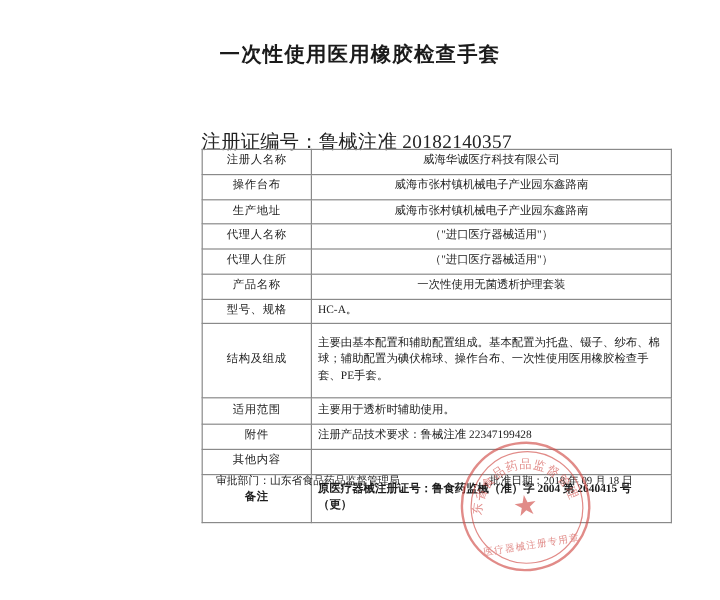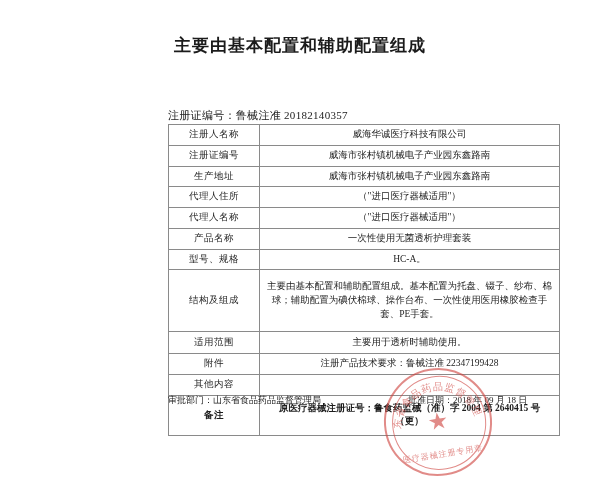--- a/index.html
+++ b/index.html
@@ -29,21 +29,21 @@
     font-weight: bold;
     color: #1b1b1b;
     margin-top: 34px;
     margin-bottom: 0;
     font-family: "DejaVu Serif", serif;
   }
   .cert-no {
     position: absolute;
     left: 168px;
     top: 74px;
-    font-size: 11px;
+    font-size: 16px;
     color: #222;
     letter-spacing: 0.3px;
   }
   table.main {
     position: absolute;
     left: 168px;
     top: 90px;
     width: 392px;
     border-collapse: collapse;
     table-layout: fixed;
@@ -55,21 +55,21 @@
     padding: 3px 5px;
     color: #1d1d1d;
     vertical-align: middle;
   }
   td.label {
     width: 80px;
     text-align: center;
     letter-spacing: 0.5px;
   }
   td.value {
-    text-align: center;
+    text-align: left;
     padding-left: 8px;
   }
   td.value.center {
     text-align: center;
   }
   .row-h {
     height: 19px;
   }
   .row-struct {
     height: 62px;
@@ -89,21 +89,21 @@
   .footer {
     position: absolute;
     left: 168px;
     top: 360px;
     width: 392px;
     font-size: 9px;
     color: #222;
   }
   .footer .left-col {
     position: absolute;
-    left: 0;
+    left: 12px;
     top: 0;
     width: 190px;
   }
   .footer .right-col {
     position: absolute;
     left: 198px;
     top: 0;
     width: 194px;
     margin-left: 42px;
   }
@@ -166,46 +166,46 @@
     font-size: 8px;
     color: #cf4540;
     letter-spacing: 1px;
   }
 </style>
 </head>
 <body>
 
 <div class="page">
 
-  <div class="doc-title">主要由基本配置和辅助配置组成</div>
+  <div class="doc-title">一次性使用医用橡胶检查手套</div>
 
   <div class="cert-no">
     <span>注册证编号：</span><span>鲁械注准 20182140357</span>
   </div>
 
   <table class="main">
     <tbody>
       <tr class="row-h">
         <td class="label">注册人名称</td>
         <td class="value center">威海华诚医疗科技有限公司</td>
       </tr>
       <tr class="row-h">
-        <td class="label">注册证编号</td>
+        <td class="label">操作台布</td>
         <td class="value center">威海市张村镇机械电子产业园东鑫路南</td>
       </tr>
       <tr class="row-h">
         <td class="label">生产地址</td>
         <td class="value center">威海市张村镇机械电子产业园东鑫路南</td>
       </tr>
       <tr class="row-h">
+        <td class="label">代理人名称</td>
+        <td class="value center">（"进口医疗器械适用"）</td>
+      </tr>
+      <tr class="row-h">
         <td class="label">代理人住所</td>
-        <td class="value center">（"进口医疗器械适用"）</td>
-      </tr>
-      <tr class="row-h">
-        <td class="label">代理人名称</td>
         <td class="value center">（"进口医疗器械适用"）</td>
       </tr>
       <tr class="row-h">
         <td class="label">产品名称</td>
         <td class="value center">一次性使用无菌透析护理套装</td>
       </tr>
       <tr class="row-h">
         <td class="label">型号、规格</td>
         <td class="value">HC-A。</td>
       </tr>

